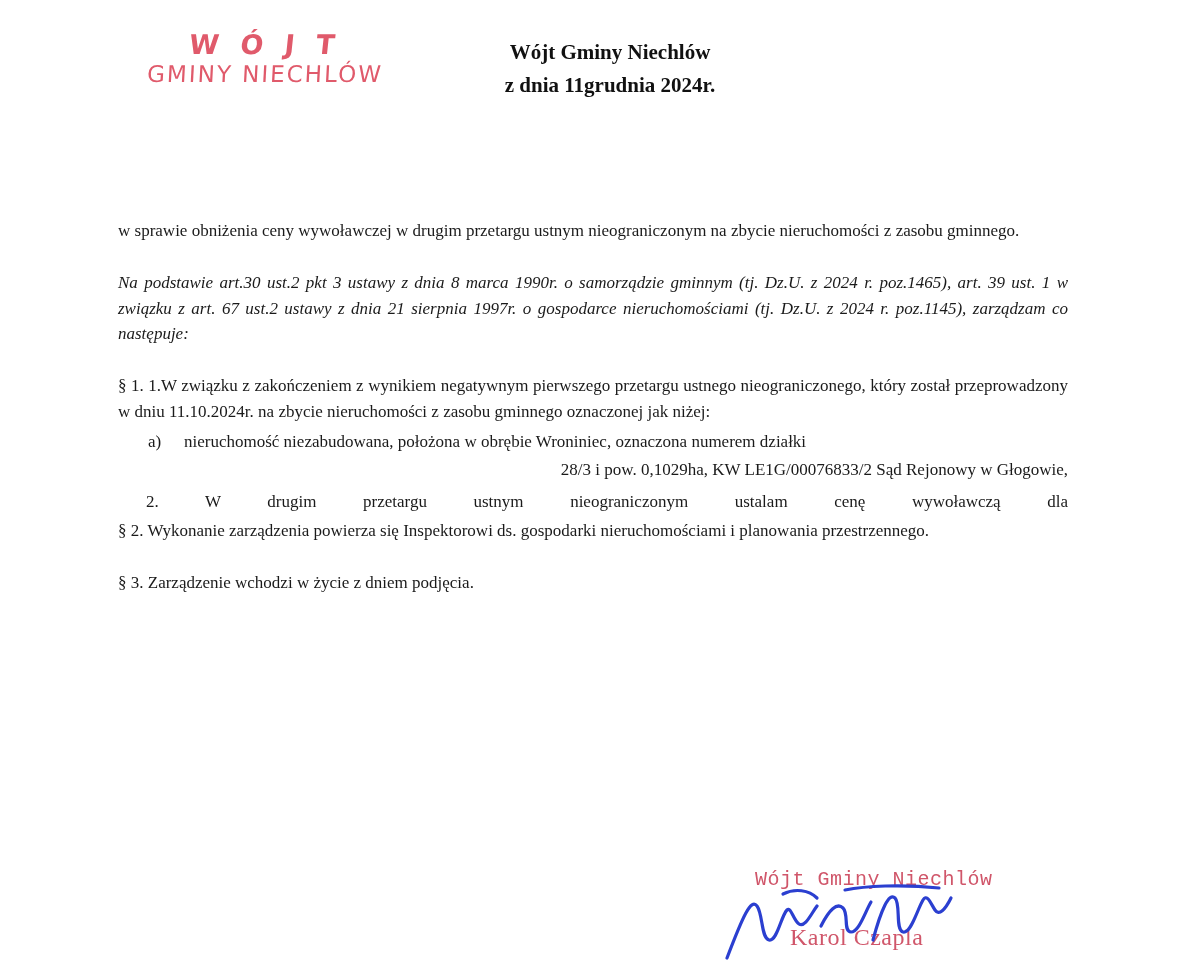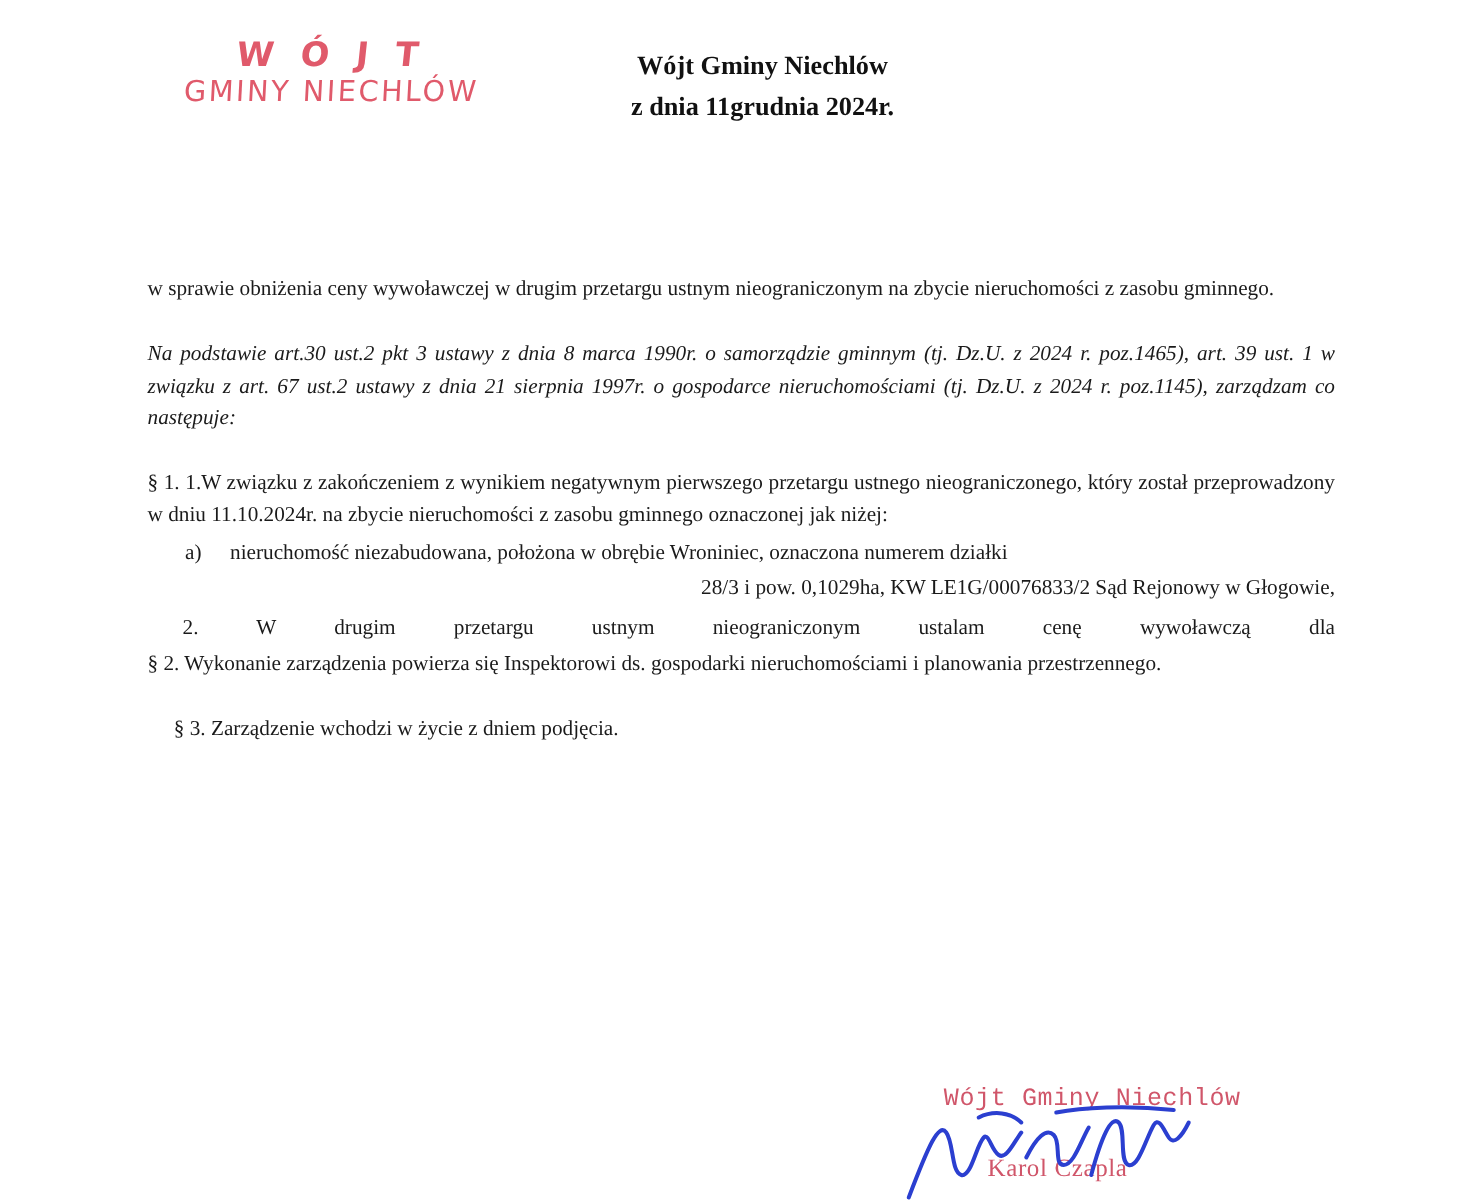--- a/index.html
+++ b/index.html
@@ -80,21 +80,21 @@
     width: 950px;
     font-size: 17px;
     line-height: 1.52;
     color: #1a1a1a;
   }
 
   p {
     margin: 0 0 26px 0;
     text-align: justify;
   }
-  p:last-child { margin-bottom: 0; margin-left: 21px; }
+  p:last-child { margin-bottom: 0; }
 
   .legal-basis {
     font-style: italic;
   }
 
   .tight { margin-bottom: 4px; }
 
   .list-item {
     margin: 0 0 2px 0;
     padding-left: 30px;
@@ -134,21 +134,21 @@
     font-size: 20px;
     color: #d0566a;
     letter-spacing: 0.5px;
     white-space: nowrap;
   }
   .sig-stamp-bottom {
     position: absolute;
     left: 55px;
     top: 66px;
     font-family: "Liberation Serif", serif;
-    font-size: 20px;
+    font-size: 24px;
     color: #d0566a;
     letter-spacing: 0.5px;
     white-space: nowrap;
   }
   .sig-ink {
     position: absolute;
     left: -10px;
     top: 22px;
     width: 260px;
     height: 80px;

